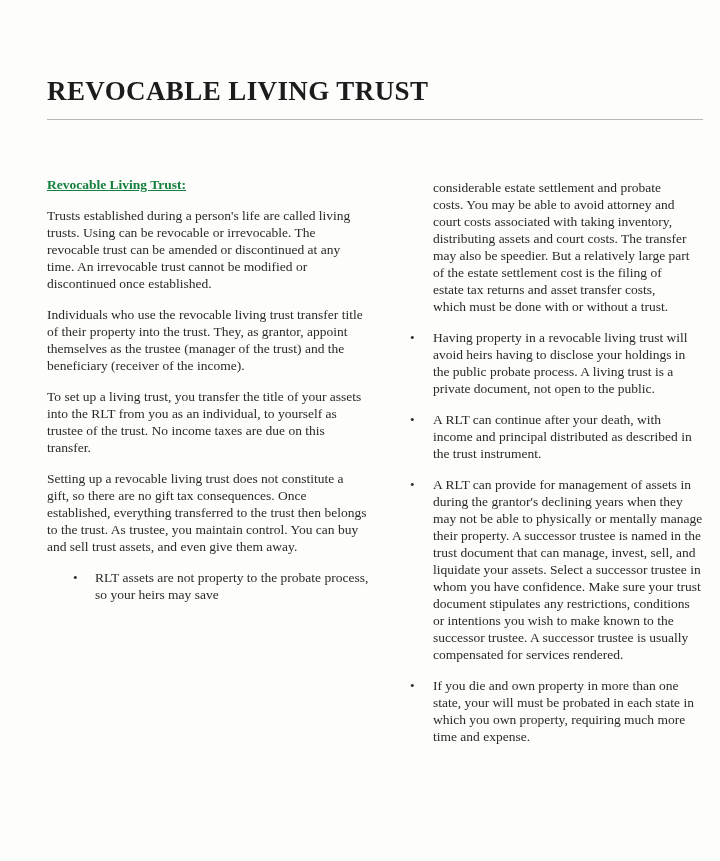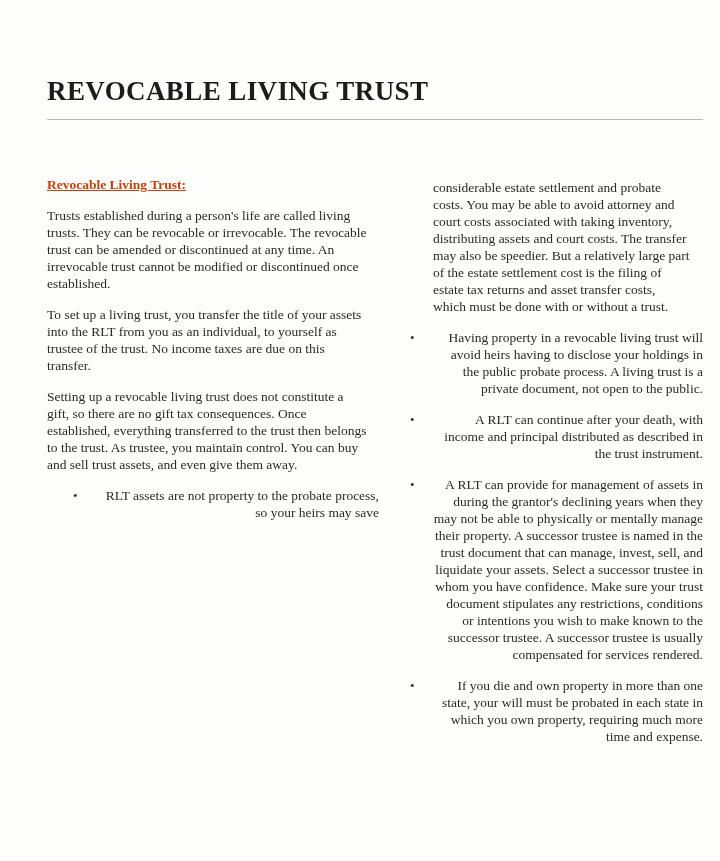--- a/index.html
+++ b/index.html
@@ -53,57 +53,57 @@
   }
   .col p {
     margin: 0 12px 14px 0;
   }
   .sec-heading {
     margin: 0 0 14px 0;
     font-size: 13.5px;
     line-height: 17px;
     font-weight: bold;
     text-decoration: underline;
-    color: #c2410c;
+    color: #15803d;
   }
   .bullet-row {
     display: flex;
     margin: 0 0 14px 0;
   }
   .col-left .bullet-row {
     padding-left: 26px;
   }
   .marker {
     flex: none;
     width: 22px;
     font-size: 13px;
   }
   .col-right .marker {
     width: 23px;
   }
   .btext {
     flex: 1 1 auto;
-    text-align: right;
   }
   .cont {
     padding-left: 23px;
   }
 </style>
 </head>
 <body>
 
 <div class="page">
 
   <h1 class="doc-title">REVOCABLE LIVING TRUST</h1>
   <div class="title-rule"></div>
 
   <div class="col col-left">
     <h2 class="sec-heading">Revocable Living Trust:</h2>
 
-    <p>Trusts established during a person's life are called living trusts. They can be revocable or irrevocable. The revocable trust can be amended or discontinued at any time. An irrevocable trust cannot be modified or discontinued once established.</p>
+    <p>Trusts established during a person's life are called living trusts. Using can be revocable or irrevocable. The revocable trust can be amended or discontinued at any time. An irrevocable trust cannot be modified or discontinued once established.</p>
+    <p>Individuals who use the revocable living trust transfer title of their property into the trust. They, as grantor, appoint themselves as the trustee (manager of the trust) and the beneficiary (receiver of the income).</p>
     <p>To set up a living trust, you transfer the title of your assets into the RLT from you as an individual, to yourself as trustee of the trust. No income taxes are due on this transfer.</p>
     <p>Setting up a revocable living trust does not constitute a gift, so there are no gift tax consequences. Once established, everything transferred to the trust then belongs to the trust. As trustee, you maintain control. You can buy and sell trust assets, and even give them away.</p>
 
 
     <div class="bullet-row">
       <span class="marker">•</span>
       <span class="btext">RLT assets are not property to the probate process, so your heirs may save</span>
     </div>
   </div>
 

